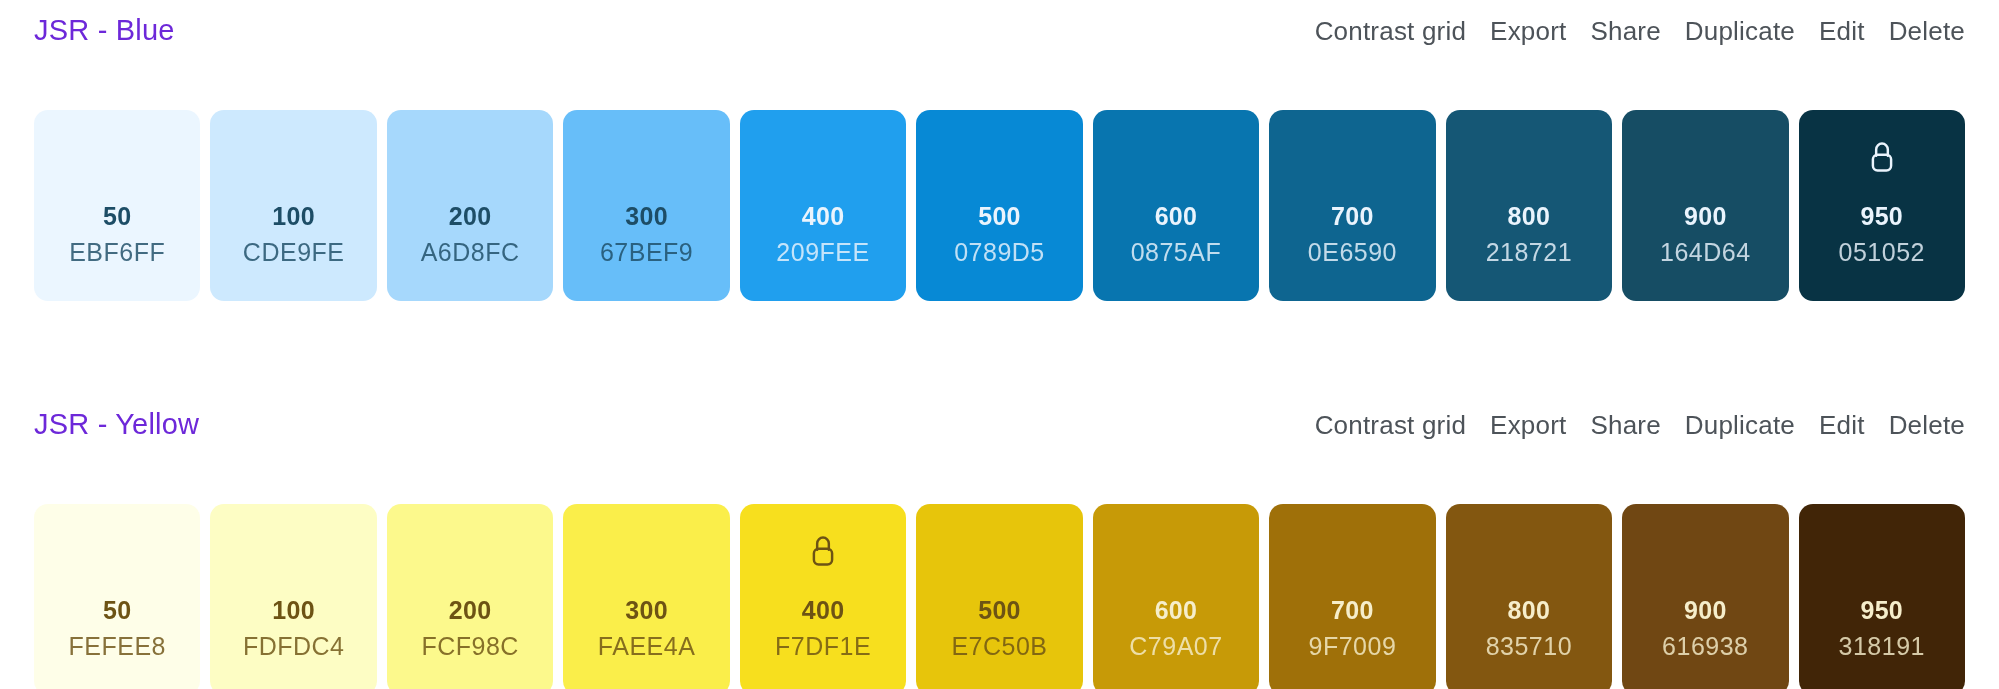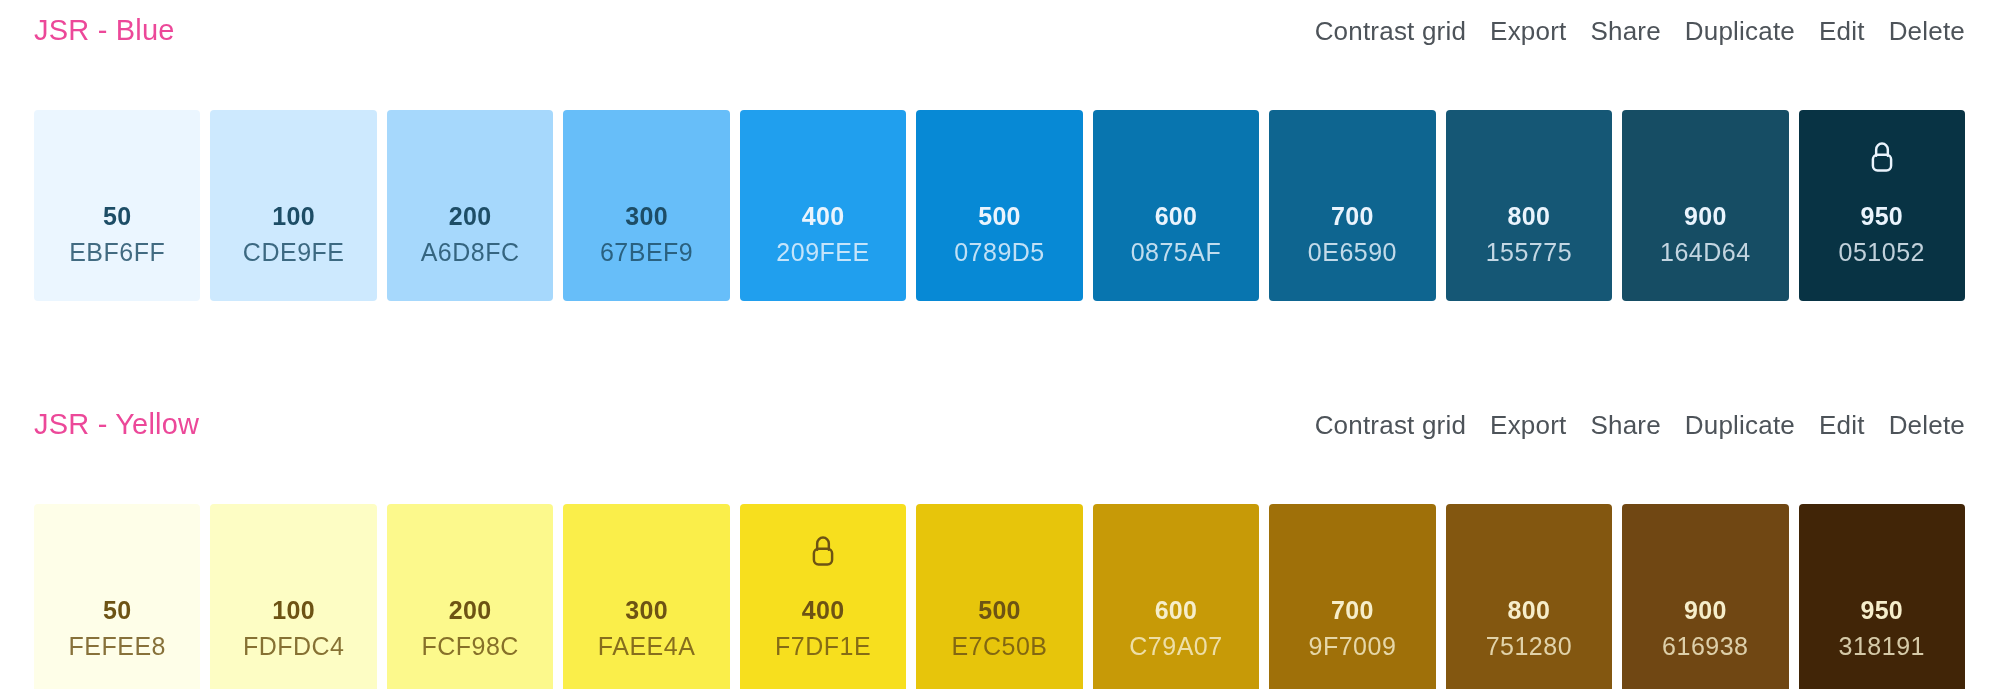--- a/index.html
+++ b/index.html
@@ -18,21 +18,21 @@
 
   .palette-header {
     display: flex;
     align-items: baseline;
     justify-content: space-between;
     height: 38px;
   }
   .palette-title {
     font-size: 29px;
     font-weight: 500;
-    color: #ec4899;
+    color: #6d28d9;
     letter-spacing: 0.2px;
   }
   .palette-actions { display: flex; gap: 24px; align-items: baseline; }
   .action-link {
     background: none;
     border: none;
     font-family: inherit;
     font-size: 26px;
     font-weight: 400;
     color: #4d5359;
@@ -42,21 +42,21 @@
 
   .swatch-row {
     margin-top: 58px;
     display: flex;
     gap: 10px;
   }
   .swatch {
     position: relative;
     flex: 1 1 0;
     height: 191px;
-    border-radius: 4px;
+    border-radius: 14px;
     cursor: pointer;
   }
   .swatch-text {
     position: absolute;
     left: 0; right: 0;
     bottom: 34px;
     text-align: center;
     color: var(--txt);
   }
   .swatch-step {
@@ -171,21 +171,21 @@
     <div class="swatch-text">
       <div class="swatch-step">700</div>
       <div class="swatch-hex">0E6590</div>
     </div>
   </div>
 
   <div class="swatch" style="background: rgb(21, 87, 117); --txt: #eaf4fd;">
 
     <div class="swatch-text">
       <div class="swatch-step">800</div>
-      <div class="swatch-hex">155775</div>
+      <div class="swatch-hex">218721</div>
     </div>
   </div>
 
   <div class="swatch" style="background: rgb(22, 77, 100); --txt: #eaf4fd;">
 
     <div class="swatch-text">
       <div class="swatch-step">900</div>
       <div class="swatch-hex">164D64</div>
     </div>
   </div>
@@ -284,21 +284,21 @@
     <div class="swatch-text">
       <div class="swatch-step">700</div>
       <div class="swatch-hex">9F7009</div>
     </div>
   </div>
 
   <div class="swatch" style="background: rgb(131, 87, 16); --txt: #f6eecb;">
 
     <div class="swatch-text">
       <div class="swatch-step">800</div>
-      <div class="swatch-hex">751280</div>
+      <div class="swatch-hex">835710</div>
     </div>
   </div>
 
   <div class="swatch" style="background: rgb(112, 71, 19); --txt: #f6eecb;">
 
     <div class="swatch-text">
       <div class="swatch-step">900</div>
       <div class="swatch-hex">616938</div>
     </div>
   </div>

